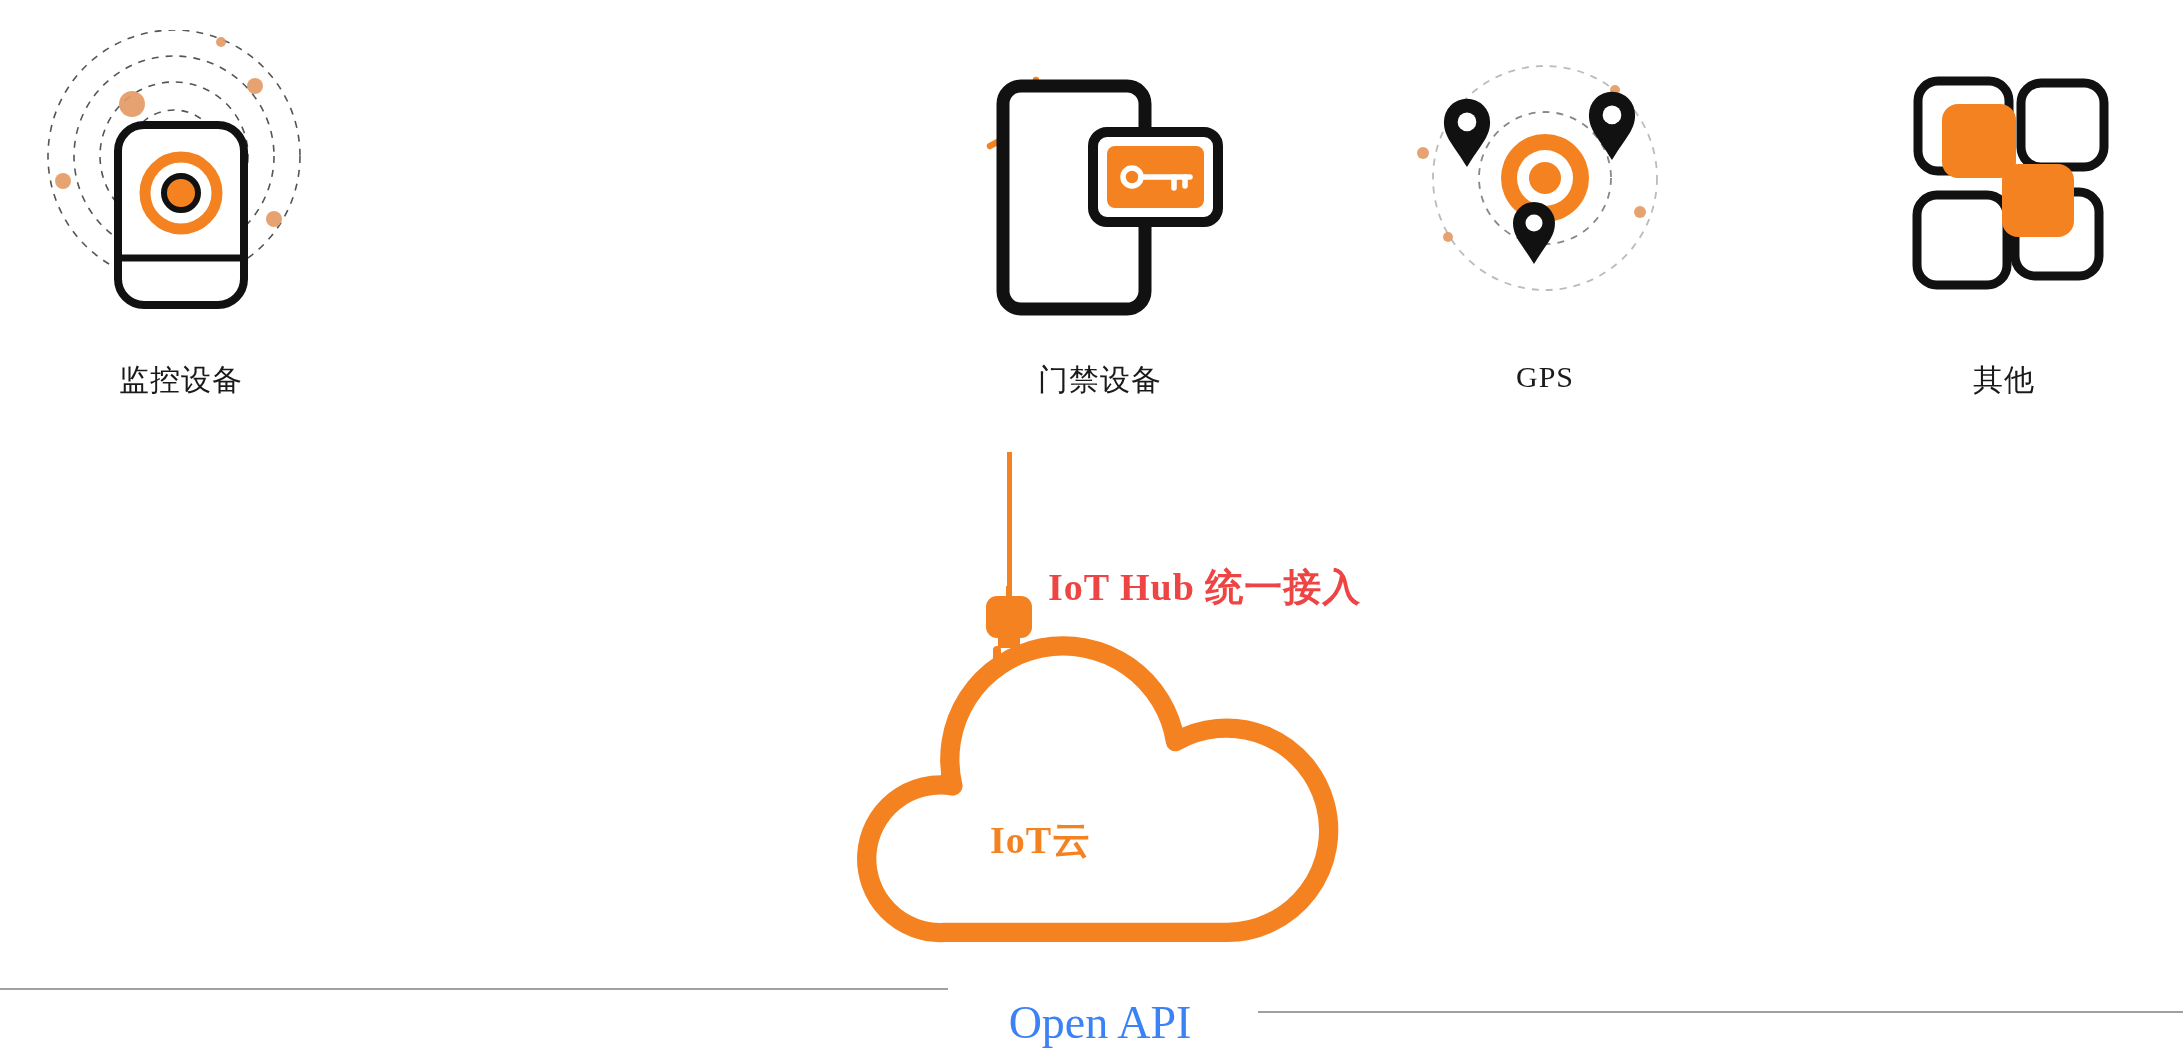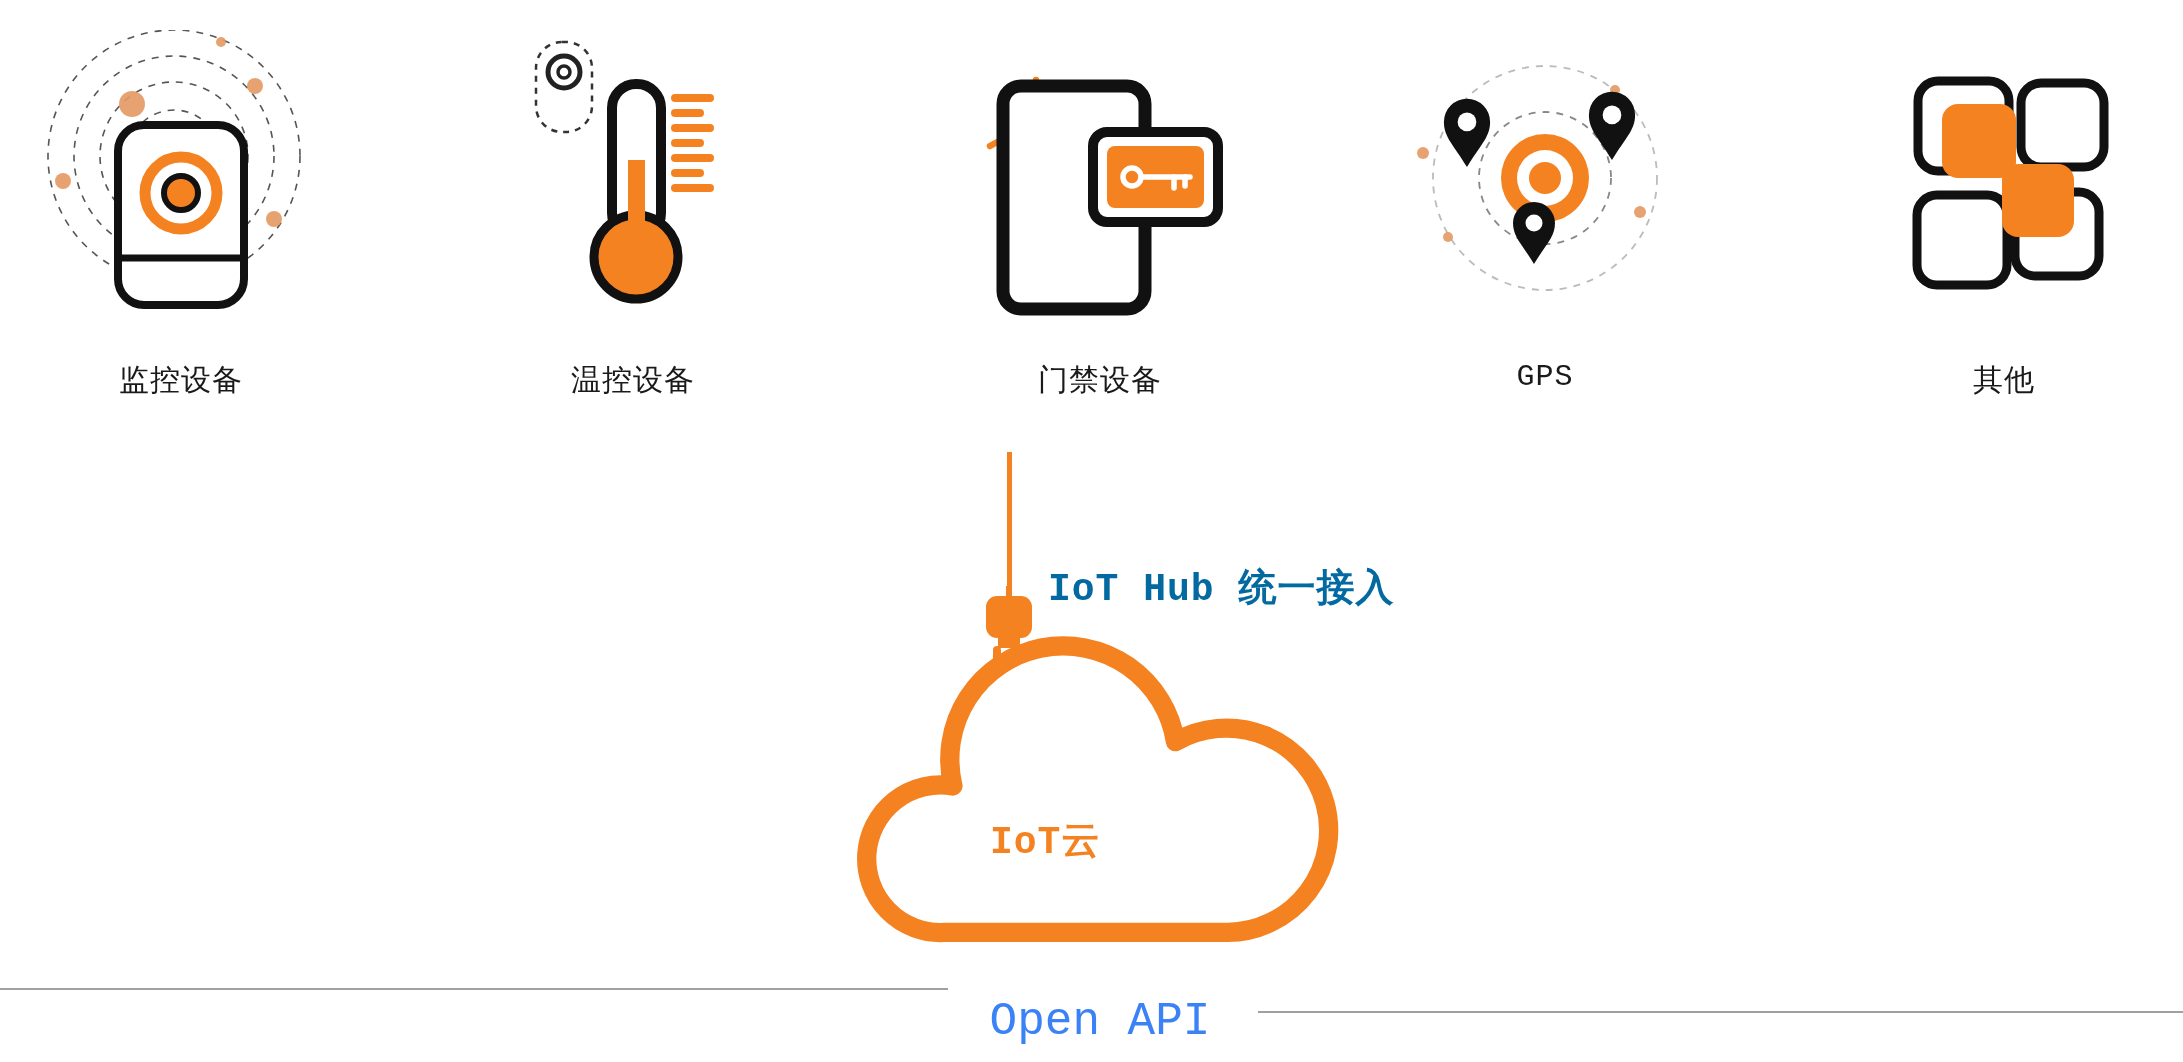--- a/index.html
+++ b/index.html
@@ -2,36 +2,36 @@
 <html><head>
 <meta charset="utf-8">
 <style>
   html,body{margin:0;padding:0;background:#ffffff;}
   .stage{
     position:relative;
     width:2183px;
     height:1062px;
     background:#ffffff;
     overflow:hidden;
-    font-family:Liberation Mono, monospace;
+    font-family:Liberation Serif, serif;
   }
   .device{position:absolute;top:30px;width:280px;height:380px;}
   .device svg.icon{position:absolute;top:0;left:0;}
   .device-label{
     position:absolute;top:330px;left:0;right:0;
     text-align:center;font-size:30px;color:#1a1a1a;letter-spacing:1px;
   }
   .connector-line{
     position:absolute;left:1007px;top:452px;width:5px;height:138px;
     background:#f58220;
   }
   .plug{position:absolute;left:977px;top:586px;}
   .hub-label{
     position:absolute;left:1048px;top:562px;
-    font-size:38px;font-weight:700;color:#0369a1;letter-spacing:1px;
+    font-size:38px;font-weight:700;color:#ef4444;letter-spacing:1px;
   }
   .cloud{position:absolute;left:836px;top:586px;}
   .cloud-label{
     position:absolute;left:990px;top:815px;width:220px;text-align:left;
     font-size:38px;font-weight:700;color:#f58220;letter-spacing:1px;
   }
   .divider{position:absolute;height:2px;background:#a0a0a0;}
   .divider-left{left:0;top:988px;width:948px;}
   .divider-right{left:1258px;top:1011px;width:925px;}
   .open-api{
@@ -60,40 +60,20 @@
         <circle cx="180" cy="12" r="5"></circle>
       </g>
       <rect x="77" y="95" width="126" height="180" rx="26" fill="#ffffff" stroke="#111111" stroke-width="8"></rect>
       <circle cx="140" cy="163" r="36" fill="#ffffff" stroke="#f58220" stroke-width="11"></circle>
       <circle cx="140" cy="163" r="17" fill="#f58220" stroke="#111111" stroke-width="6"></circle>
       <line x1="77" y1="228" x2="203" y2="228" stroke="#111111" stroke-width="7"></line>
     </svg>
     <div class="device-label">监控设备</div>
   </div>
 
-  <div class="device" style="left:493px">
-    <svg class="icon" width="280" height="300" viewBox="0 0 280 300">
-      <rect x="43" y="12" width="56" height="90" rx="26" fill="none" stroke="#333333" stroke-width="2.5" stroke-dasharray="6 6"></rect>
-      <circle cx="71" cy="42" r="16" fill="none" stroke="#222222" stroke-width="5"></circle>
-      <circle cx="71" cy="42" r="6" fill="none" stroke="#222222" stroke-width="3.5"></circle>
-      <g stroke="#f58220" stroke-width="8" stroke-linecap="round">
-        <line x1="182" y1="68" x2="217" y2="68"></line>
-        <line x1="182" y1="83" x2="207" y2="83"></line>
-        <line x1="182" y1="98" x2="217" y2="98"></line>
-        <line x1="182" y1="113" x2="207" y2="113"></line>
-        <line x1="182" y1="128" x2="217" y2="128"></line>
-        <line x1="182" y1="143" x2="207" y2="143"></line>
-        <line x1="182" y1="158" x2="217" y2="158"></line>
-      </g>
-      <rect x="119" y="54" width="49" height="153" rx="24" fill="#ffffff" stroke="#111111" stroke-width="10"></rect>
-      <circle cx="143" cy="227" r="42" fill="#f58220" stroke="#111111" stroke-width="9"></circle>
-      <rect x="135" y="130" width="17" height="100" fill="#f58220"></rect>
-    </svg>
-    <div class="device-label">温控设备</div>
-  </div>
 
   <div class="device" style="left:1405px">
     <svg class="icon" width="280" height="300" viewBox="0 0 280 300">
       <circle cx="140" cy="148" r="66" fill="none" stroke="#888888" stroke-width="1.8" stroke-dasharray="7 7"></circle>
       <circle cx="140" cy="148" r="112" fill="none" stroke="#bbbbbb" stroke-width="1.8" stroke-dasharray="7 7"></circle>
       <g fill="#e49a62" opacity="0.9">
         <circle cx="18" cy="123" r="6"></circle>
         <circle cx="235" cy="182" r="6"></circle>
         <circle cx="210" cy="60" r="5"></circle>
         <circle cx="43" cy="207" r="5"></circle>

